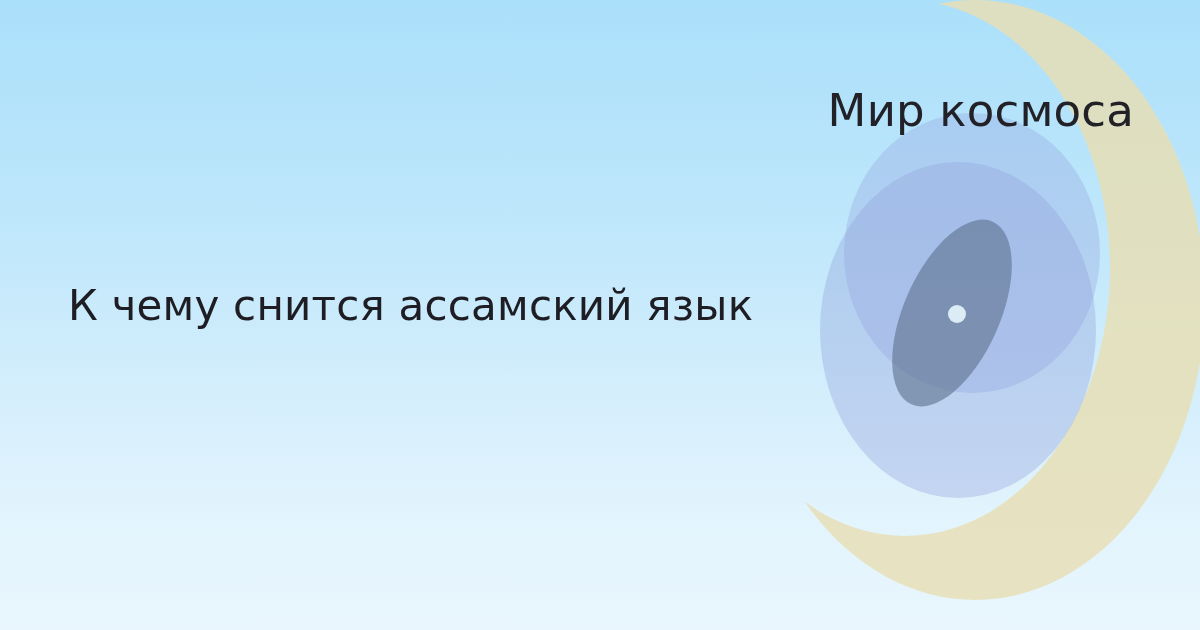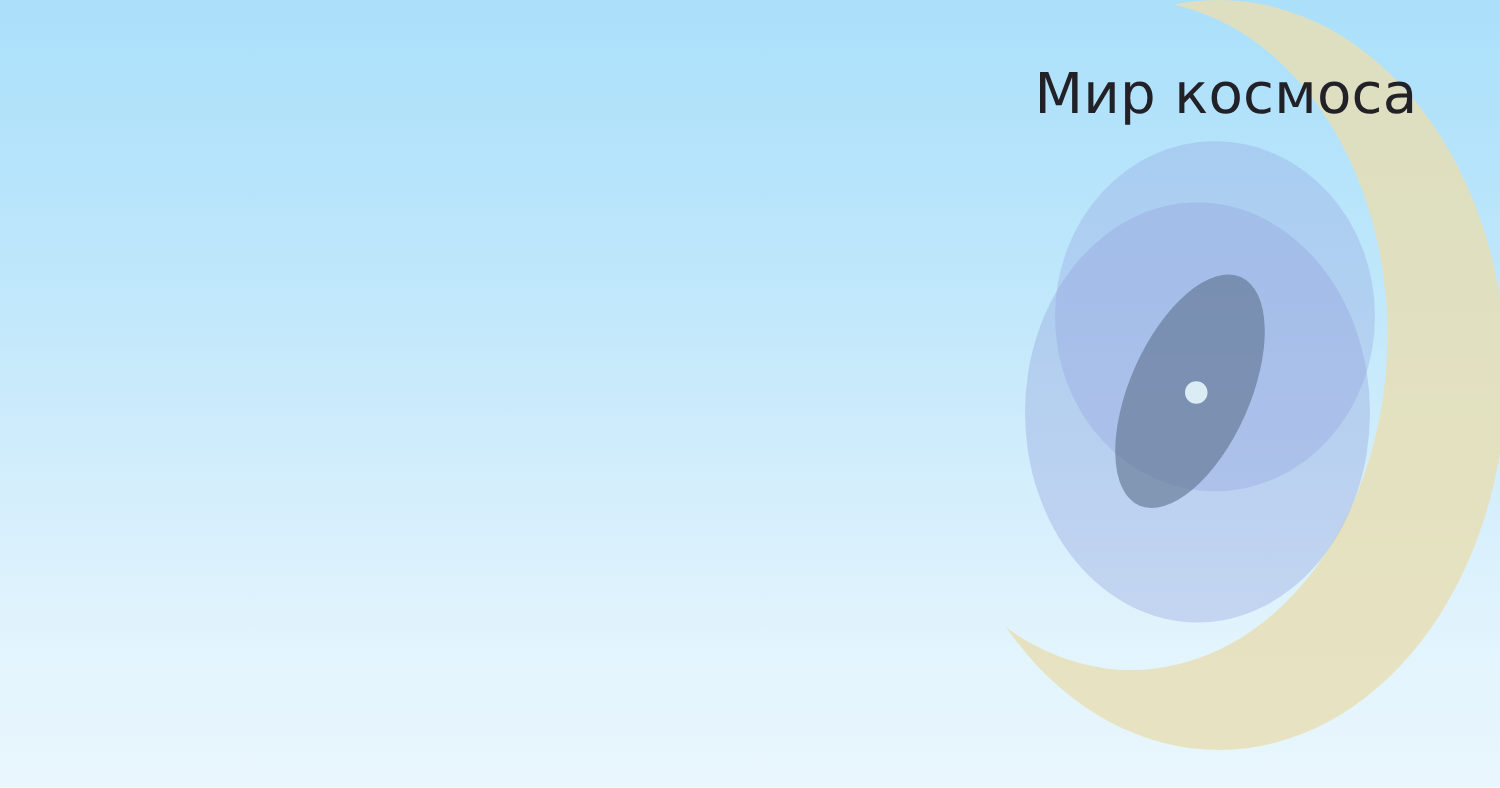--- a/index.html
+++ b/index.html
@@ -45,20 +45,21 @@
     line-height: 1;
   }
   .logo-title {
     display: block;
     font-family: "DejaVu Sans", "Liberation Sans", sans-serif;
     font-size: 45px;
     font-weight: 400;
     color: #212127;
     letter-spacing: 0.2px;
     white-space: nowrap;
+    margin-top: 36px;
   }
   .logo-url {
     display: block;
     margin-top: 7px;
     margin-right: 2px;
     font-family: "DejaVu Sans", "Liberation Sans", sans-serif;
     font-size: 19px;
     font-weight: 400;
     color: #2a2a30;
     letter-spacing: 0.1px;
@@ -111,14 +112,15 @@
 
         <circle cx="957" cy="314" r="9" fill="#dcecf5"></circle>
       </g>
     </svg>
   </div>
 
   <div class="logo-block">
     <span class="logo-title">Мир космоса</span>
   </div>
 
+  <h1 class="headline">К чему снится ассамский язык</h1>
 
 </div>
 
 </body></html>

